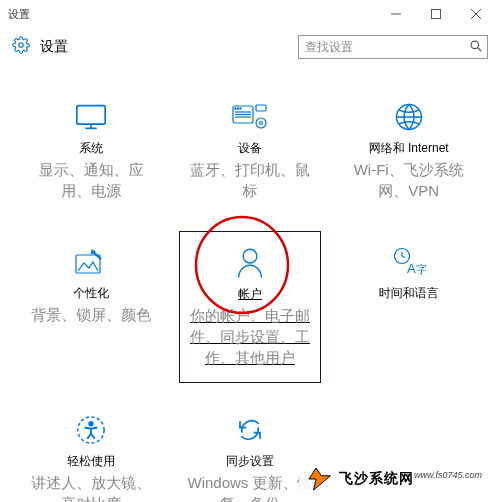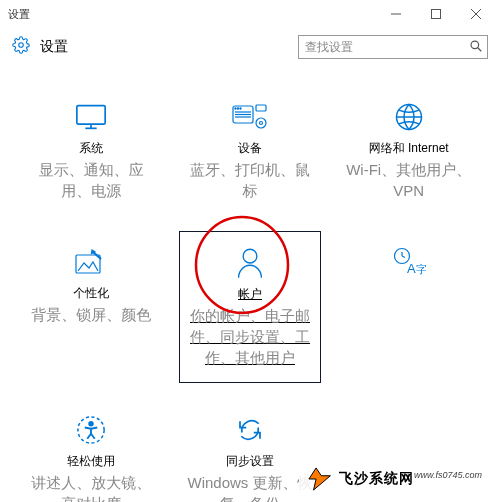--- a/index.html
+++ b/index.html
@@ -115,21 +115,21 @@
     <div class="tile-icon">
       <svg width="30" height="30" viewBox="0 0 24 24" fill="none" stroke="currentColor" stroke-width="1.2">
           <circle cx="12" cy="12" r="10"></circle>
           <line x1="2" y1="12" x2="22" y2="12"></line>
           <path d="M12 2a15.3 15.3 0 0 1 4 10 15.3 15.3 0 0 1-4 10 15.3 15.3 0 0 1-4-10 15.3 15.3 0 0 1 4-10z"></path>
           <path d="M4 6.5 Q12 10 20 6.5"></path>
           <path d="M4 17.5 Q12 14 20 17.5"></path>
         </svg>
     </div>
     <div class="tile-title">网络和 Internet</div>
-    <div class="tile-desc">Wi-Fi、其他用户、VPN</div>
+    <div class="tile-desc">Wi-Fi、飞沙系统网、VPN</div>
   </div>
 
   <div class="tile">
     <div class="tile-icon">
       <svg width="32" height="30" viewBox="0 0 32 26" fill="none" stroke="currentColor" stroke-width="1.2">
           <rect x="1" y="6" width="24" height="18" rx="1"></rect>
           <path d="M3 22 L9 14 L14 19 L18 13 L23 22"></path>
           <path d="M18 3 L26 10" stroke-width="2.2"></path>
           <path d="M16.5 4.5 L17 1 L20 3 Z" fill="currentColor"></path>
         </svg>
@@ -152,20 +152,21 @@
   <div class="tile">
     <div class="tile-icon">
       <svg width="34" height="32" viewBox="0 0 34 30" fill="none" stroke="currentColor" stroke-width="1.2">
           <circle cx="10" cy="9" r="7.5"></circle>
           <line x1="10" y1="9" x2="10" y2="5"></line>
           <line x1="10" y1="9" x2="13" y2="10.5"></line>
           <text x="15" y="26" font-size="13" fill="currentColor" stroke="none" font-family="sans-serif">A</text>
           <text x="24" y="26" font-size="11" fill="currentColor" stroke="none" font-family="sans-serif">字</text>
         </svg>
     </div>
+    <div class="tile-title">时间和语言</div>
   </div>
 
   <div class="tile">
     <div class="tile-icon">
       <svg width="30" height="30" viewBox="0 0 24 24" fill="none" stroke="currentColor" stroke-width="1.2">
           <circle cx="12" cy="12" r="10.5" stroke-dasharray="2.5 2"></circle>
           <circle cx="12" cy="7" r="1.6" fill="currentColor"></circle>
           <path d="M7 10 L12 11 L17 10 M12 11 L12 15 M12 15 L9 19 M12 15 L15 19" stroke-width="1.5"></path>
         </svg>
     </div>

